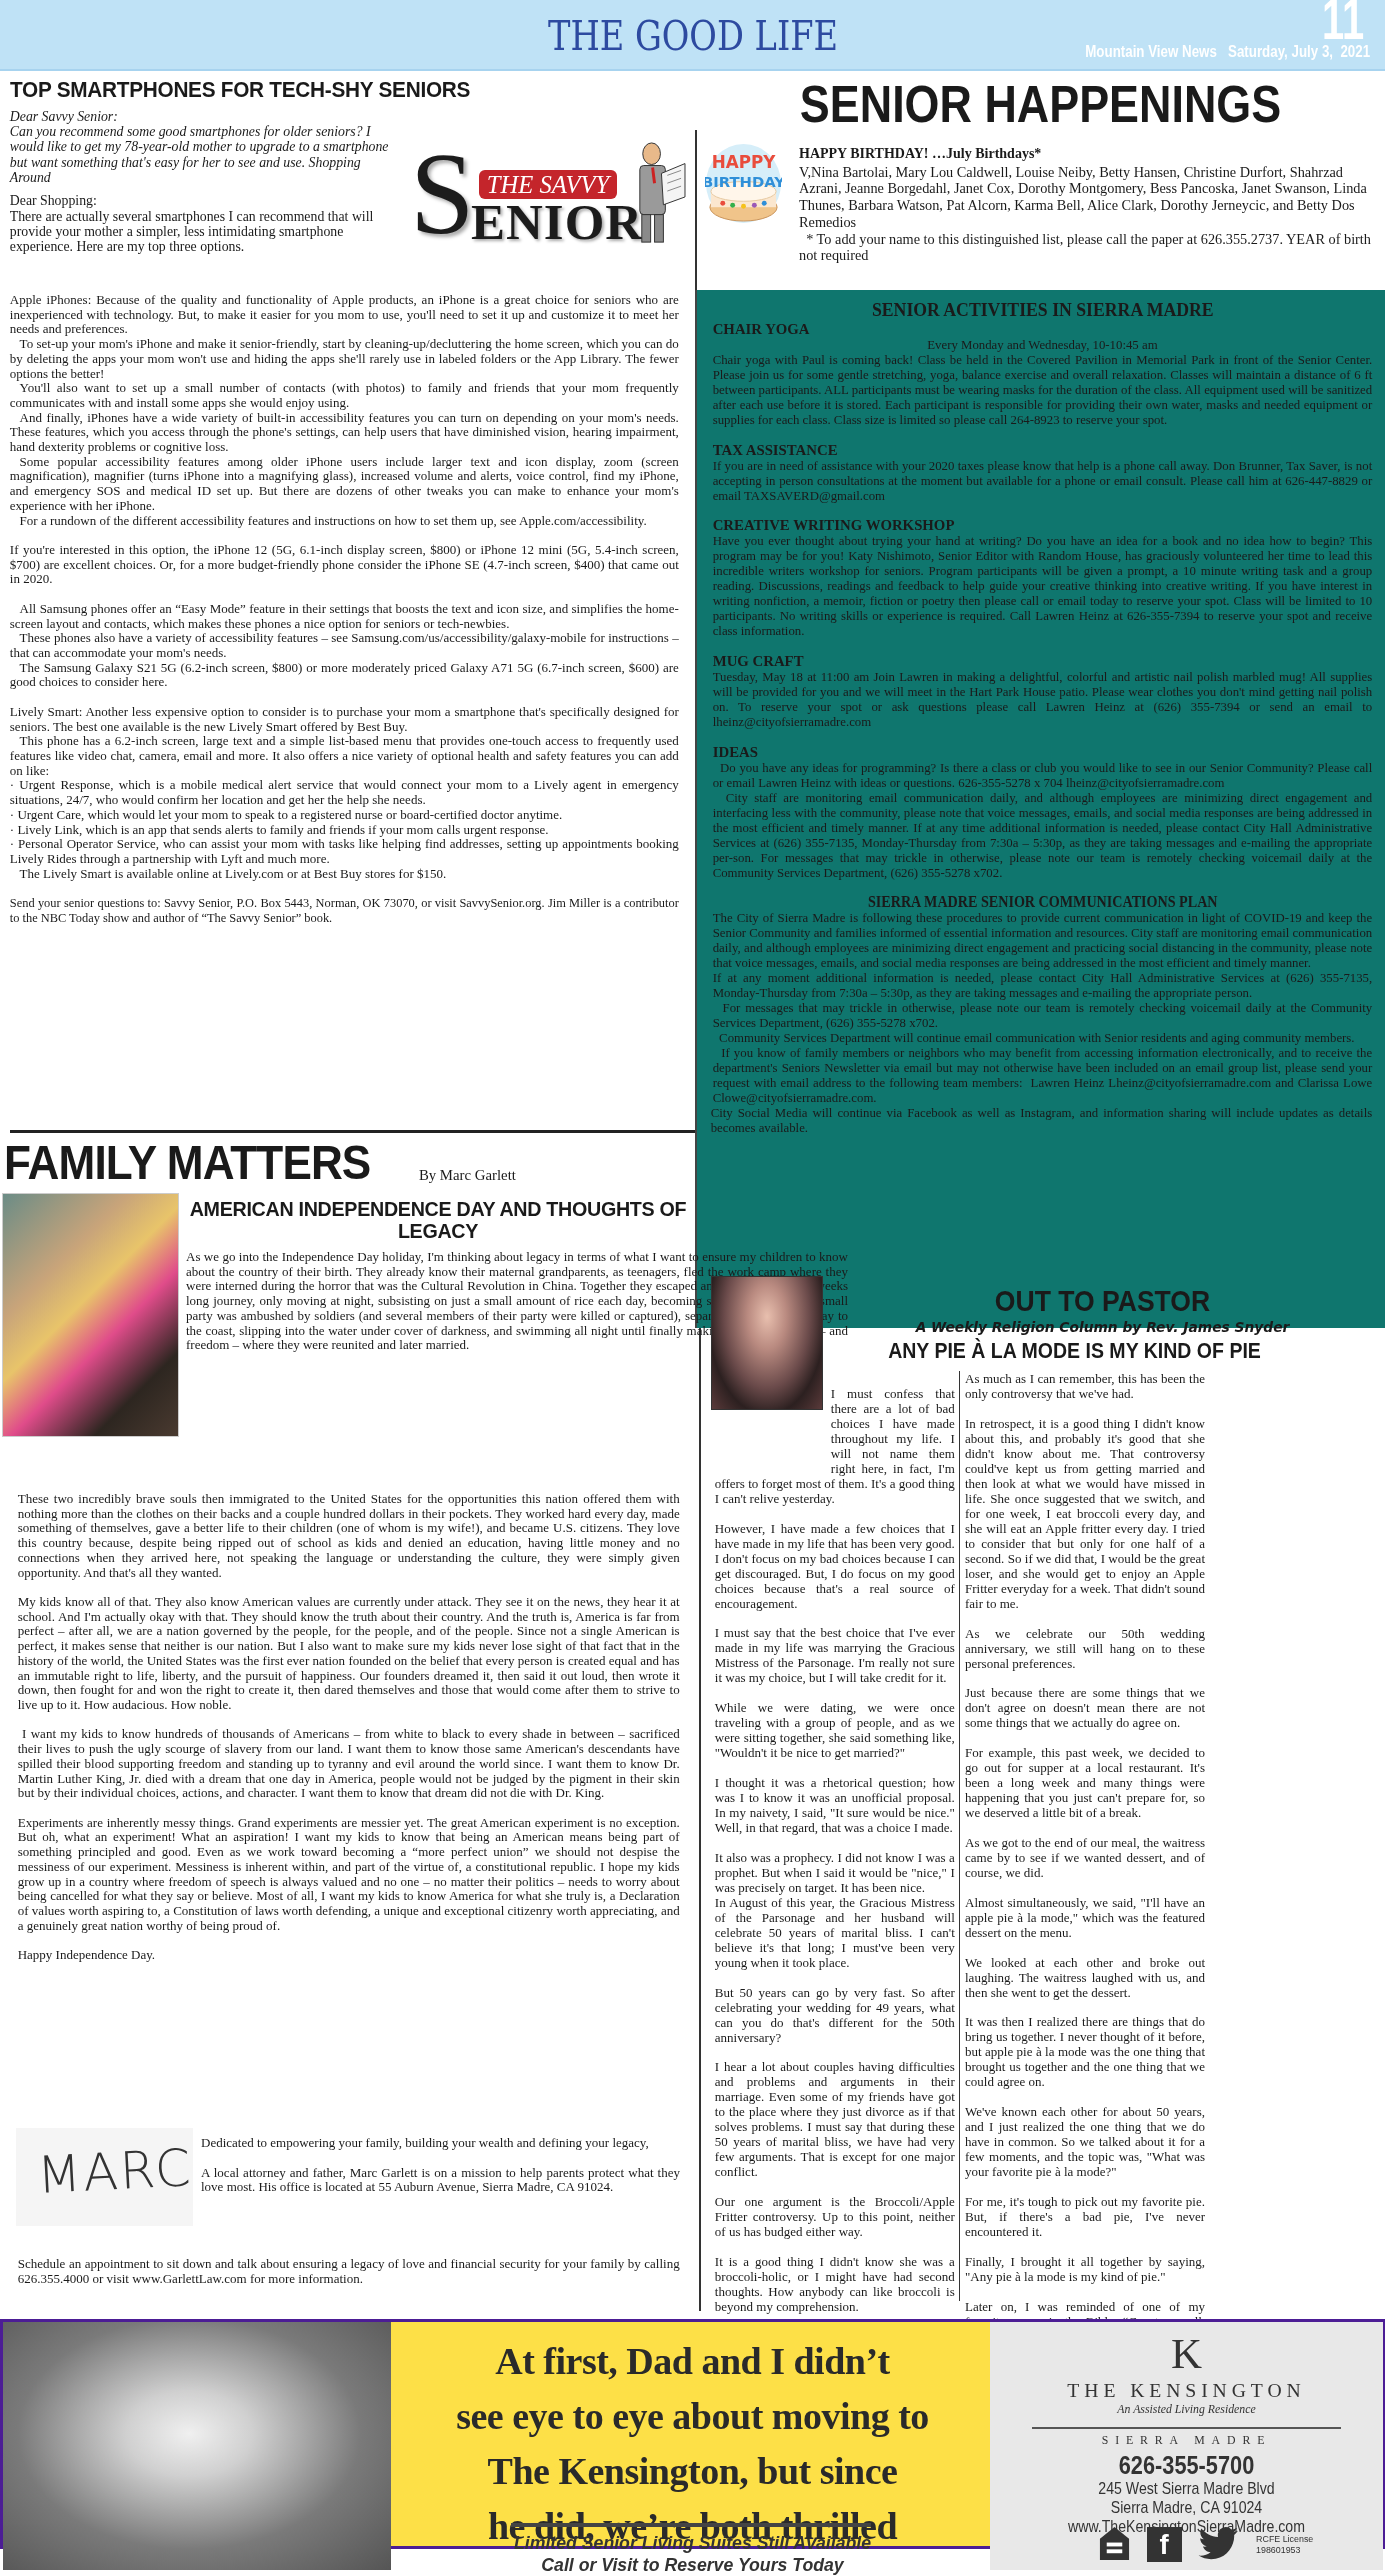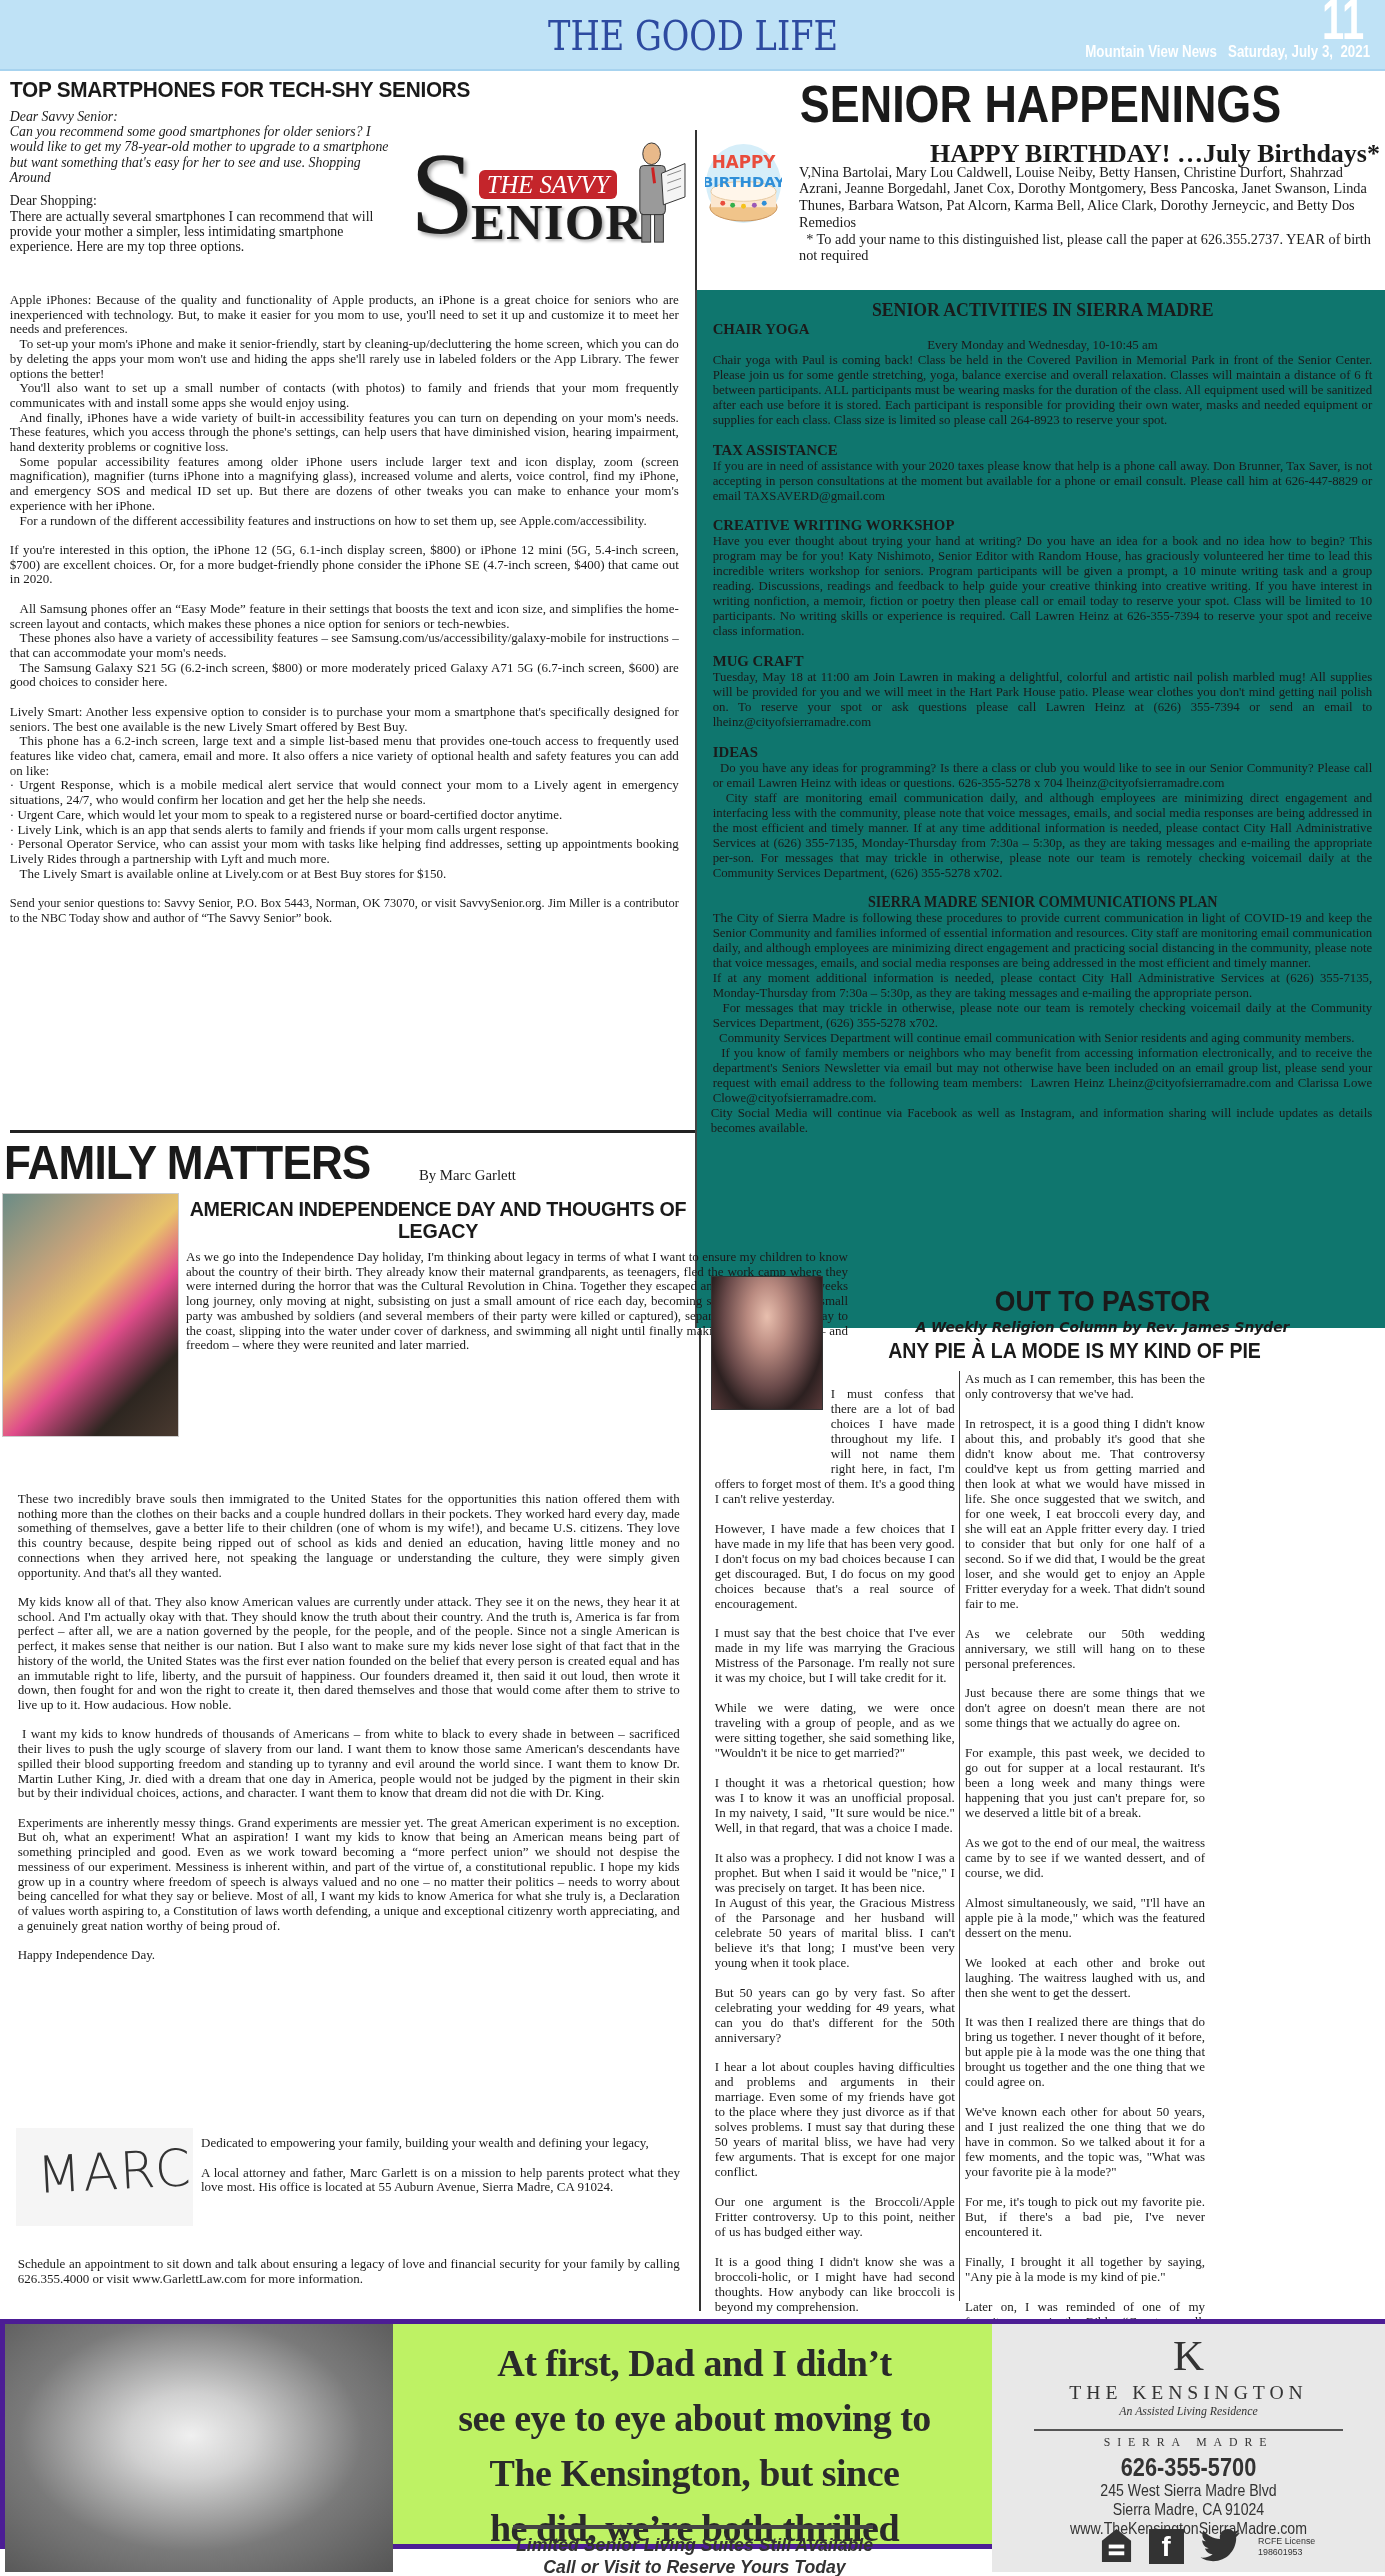--- a/index.html
+++ b/index.html
@@ -45,42 +45,42 @@
   .family .sig { position: absolute; left: 15.7px; top: 1051px; width: 177px; height: 98px; background: #f5f5f5; }
   .family .sig span { position: absolute; left: 21.7px; top: 13.8px; font-family: "DejaVu Sans", sans-serif; font-size: 51px; font-weight: 200; color: #333; letter-spacing: 2px; transform: rotate(-3deg); }
   .family .bio { position: absolute; left: 201px; top: 1059px; width: 479px; }
   .family .closing { position: absolute; left: 17.7px; top: 1160px; width: 662px; margin-top: 19px; }
 
   
   .happen { position: absolute; left: 695px; top: 71px; width: 691px; }
   .happen h1 { font-family: "Liberation Sans", sans-serif; font-weight: bold; font-size: 51px; text-align: center; letter-spacing: 0px; transform: scaleX(0.88); margin-top: 3.9px; }
   .bday-img { position: absolute; left: 9.8px; top: 71px; width: 77px; height: 85px; }
   .bday { position: absolute; left: 104px; top: 75px; width: 581px; font-size: 14.3px; line-height: 16.7px; }
-  .bday h2 { font-family: "Liberation Serif", serif; font-size: 26px; font-weight: bold; margin-bottom: 1px; text-align: right; }
+  .bday h2 { font-family: "Liberation Serif", serif; font-size: 14px; font-weight: bold; margin-bottom: 1px; }
   .activities { position: absolute; left: 0; top: 219px; width: 691px; height: 1038px; background: #0f766e; border-left: 2px solid #444; padding: 7.9px 13.8px 0 15.7px; }
   .activities h2 { text-align: center; font-size: 19.7px; font-weight: bold; margin-bottom: 0px; font-family: "Liberation Serif", serif; transform: scaleX(0.9); }
   .activities h3 { font-size: 14.8px; font-weight: bold; margin-top: 0; }
   .activities .sec { margin-bottom: 13.8px; }
   .activities .body-text { font-size: 12.8px; line-height: 15px; }
   .activities h2.comm { font-size: 15.7px; margin-top: -2px; }
 
   
   .pastor { position: absolute; left: 701px; top: 1270px; width: 685px; }
   .pastor .photo { position: absolute; left: 9.8px; top: 5.9px; width: 112px; height: 134px; background: radial-gradient(ellipse at 50% 30%, #e8bfae 0%, #b98a80 25%, #6a4a4a 55%, #2c2020 75%, #5a3a3a 100%); border: 1px solid #333; }
   .pastor h1 { position: absolute; left: 118px; top: 13.8px; width: 567px; text-align: center; font-family: "Liberation Sans", sans-serif; font-size: 29.5px; font-weight: bold; transform: scaleX(0.9); }
   .pastor .sub { position: absolute; left: 118px; top: 49px; width: 567px; text-align: center; font-family: "DejaVu Sans", sans-serif; font-style: italic; font-size: 13.8px; font-weight: bold; }
   .pastor h2 { position: absolute; left: 98px; top: 68px; width: 492px; text-align: center; font-family: "Liberation Sans", sans-serif; font-size: 21.7px; font-weight: bold; transform: scaleX(0.9); }
   .pastor .col-div { position: absolute; left: 258px; top: 101px; width: 1px; height: 930px; background: #333; }
   .pastor .body-text { font-size: 13px; line-height: 15px; }
   .pastor .colL { position: absolute; left: 13.8px; top: 101px; width: 240px; }
   .pastor .colR { position: absolute; left: 264px; top: 101px; width: 240px; }
   .floatimg { float: left; width: 116px; height: 91px; }
 
   
-  .ad { position: absolute; left: 0; top: 2319px; width: 1386px; height: 230px; border: 5px solid #4c1d95; background: #bef264; }
+  .ad { position: absolute; left: 0; top: 2319px; width: 1386px; height: 230px; border: 3px solid #4c1d95; background: #fde047; }
   .ad .photo { position: absolute; left: 0; top: 0; width: 388px; height: 248px; background: radial-gradient(ellipse at 48% 45%, #f0f0f0 0%, #d0d0d0 22%, #a8a8a8 40%, #7a7a7a 60%, #555 100%); }
   .ad .headline { position: absolute; left: 394px; top: 11.8px; width: 591px; text-align: center; font-family: "Liberation Serif", serif; font-size: 38px; font-weight: bold; line-height: 55px; color: #2a2a2a; letter-spacing: -0.5px; }
   .ad .rule { position: absolute; left: 508px; top: 201px; width: 360px; height: 3.9px; background: #444; }
   .ad .tag { position: absolute; left: 394px; top: 209px; width: 591px; text-align: center; font-family: "Liberation Sans", sans-serif; font-style: italic; font-weight: bold; font-size: 17.7px; line-height: 21.7px; color: #333; }
   .ad .right { position: absolute; left: 987px; top: 0; width: 393px; height: 248px; background: #e8e8e8; text-align: center; }
   .ad .right .k { font-family: "Liberation Serif", serif; font-size: 43px; line-height: 47px; margin-top: 7.9px; color: #333; }
   .ad .right .name { font-family: "Liberation Serif", serif; font-size: 19.7px; letter-spacing: 4.9px; color: #333; margin-top: 2px; }
   .ad .right .sub { font-family: "Liberation Serif", serif; font-style: italic; font-size: 11.8px; color: #333; }
   .ad .right .line { width: 309px; height: 2px; background: #555; margin: 9.8px auto 3.9px; }
   .ad .right .city { font-family: "Liberation Serif", serif; font-size: 11.8px; letter-spacing: 6.9px; color: #333; }

